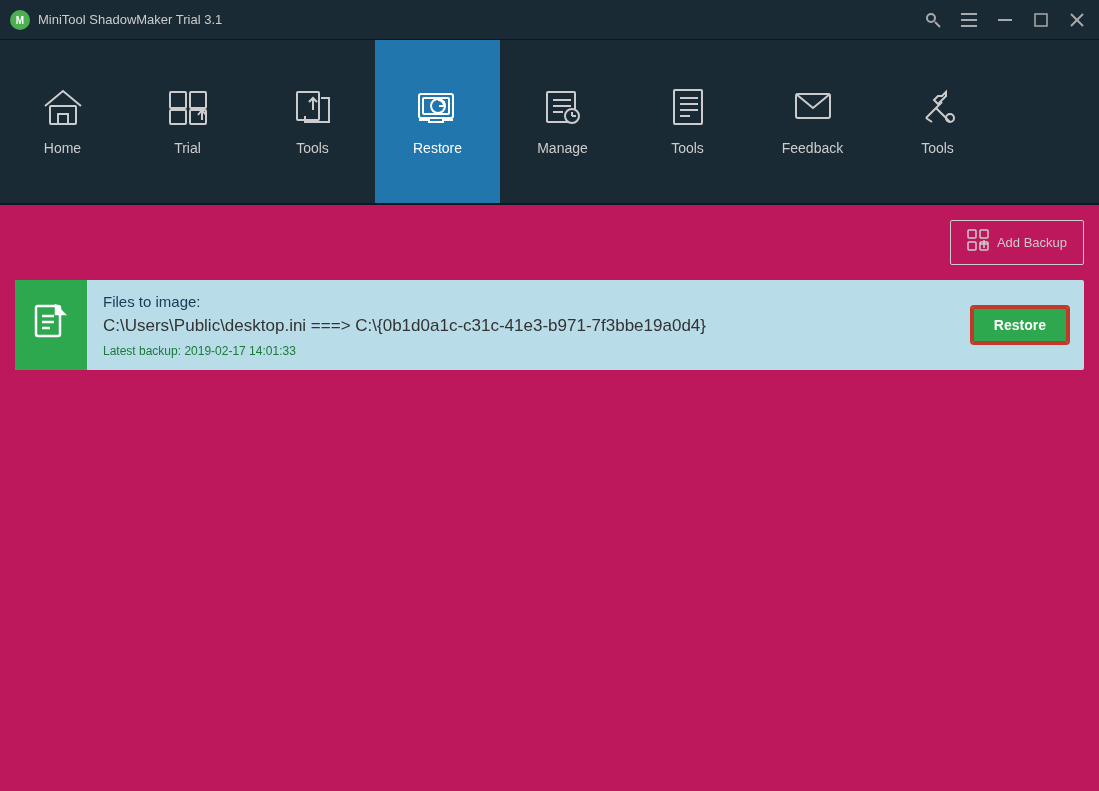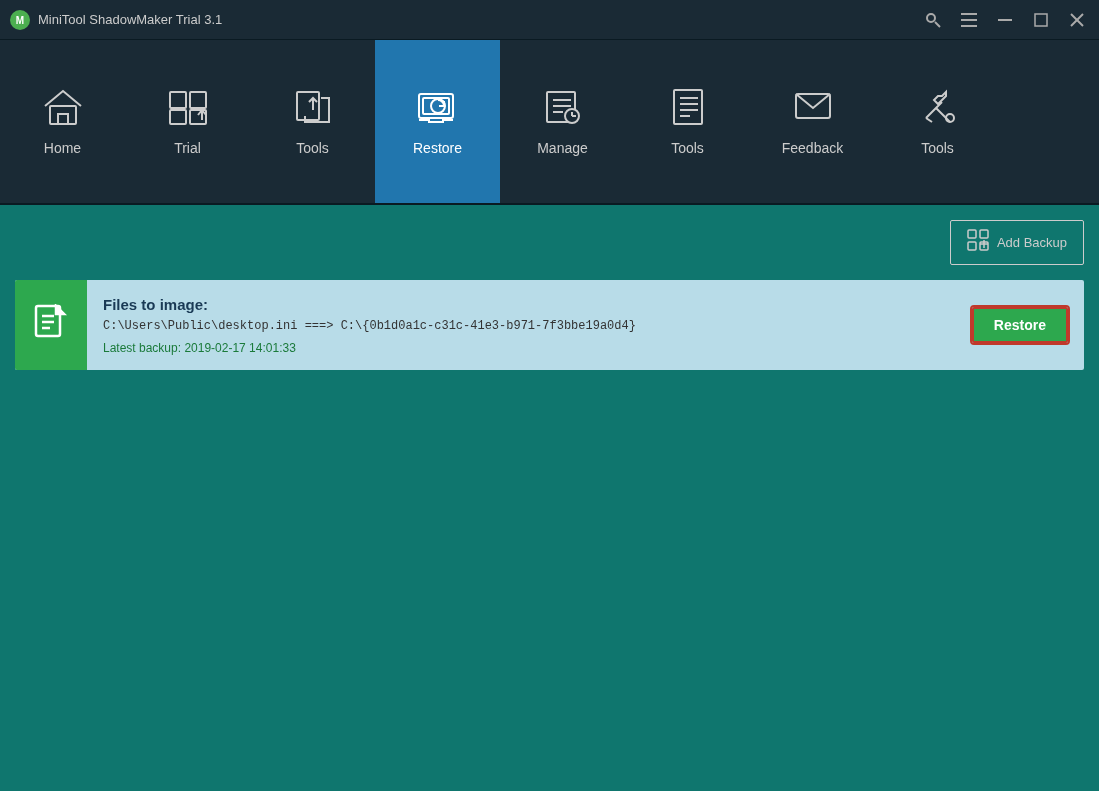--- a/index.html
+++ b/index.html
@@ -93,21 +93,21 @@
       color: #fff;
     }
 
     .nav-icon {
       font-size: 36px;
       line-height: 1;
     }
 
     
     .content {
-      background: #0f766e;
+      background: #be185d;
       height: calc(791px - 40px - 165px);
       padding: 15px;
       display: flex;
       flex-direction: column;
       gap: 10px;
     }
 
     
     .toolbar-row {
       display: flex;
@@ -155,31 +155,30 @@
     }
 
     .backup-card-info {
       flex: 1;
       padding: 12px 16px;
       color: #1a1a2e;
     }
 
     .backup-card-title {
       font-size: 15px;
-      font-weight: 700;
+      font-weight: 400;
       color: #1a3a55;
       margin-bottom: 6px;
     }
 
     .backup-card-path {
-      font-size: 12px;
+      font-size: 17px;
       color: #333;
       margin-bottom: 8px;
       word-break: break-all;
-      font-family: Liberation Mono, monospace;
     }
 
     .backup-card-date {
       font-size: 12px;
       color: #1a7a3a;
     }
 
     .backup-card-action {
       padding: 12px 16px;
       flex-shrink: 0;

